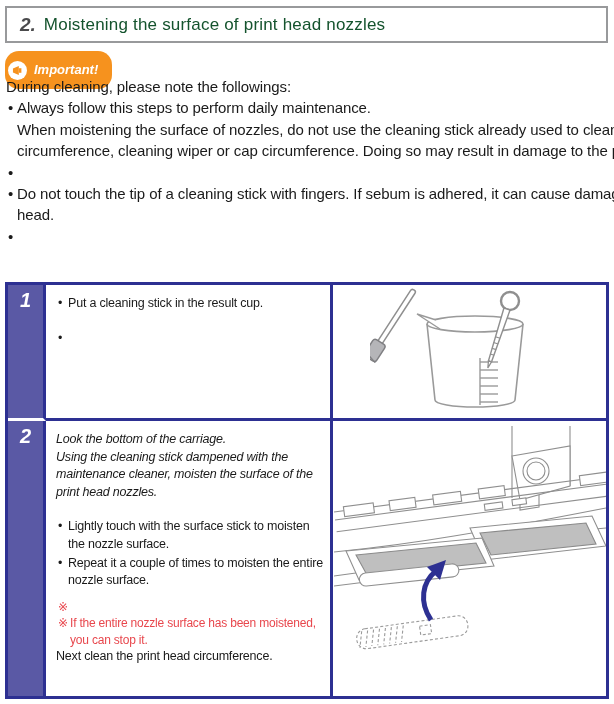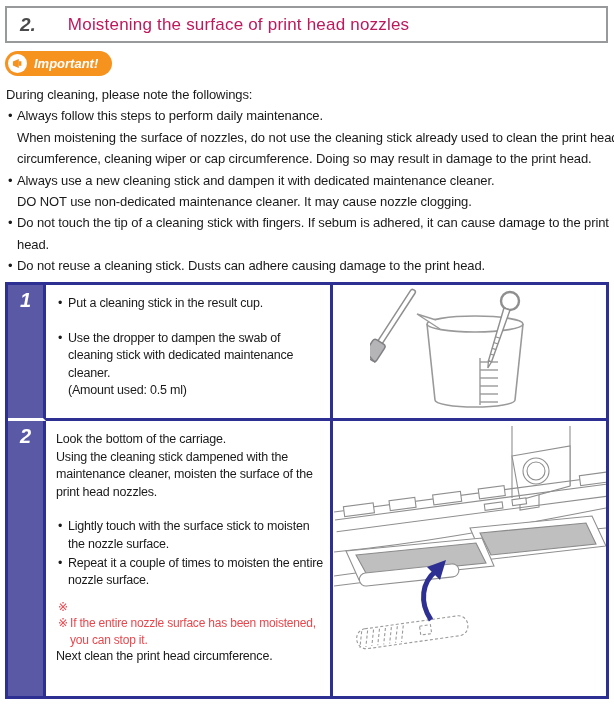--- a/index.html
+++ b/index.html
@@ -12,38 +12,38 @@
   .page { position: relative; width: 614px; height: 704px; background: #fff; }
   .pre { white-space: pre; }
 
   
   .title-box {
     position: absolute; left: 5px; top: 6px; width: 603px; height: 37px;
     border: 2px solid #98999B; background: #fff;
     display: flex; align-items: center; padding-left: 13px; gap: 8px;
   }
   .title-num { font-size: 19px; font-weight: bold; font-style: italic; color: #4A4A4C; }
-  .title-text { font-size: 17px; color: #be185d; letter-spacing: 0.2px; margin-left: 24px; }
+  .title-text { font-size: 17px; color: #14532d; letter-spacing: 0.2px; }
 
   
   .badge {
-    position: absolute; left: 5px; top: 51px; height: 25px;
+    position: absolute; left: 5px; top: 51px; height: 38px;
     background: #F6921E; border-radius: 14px;
     display: inline-flex; align-items: center; gap: 7px; padding: 0 14px 0 3px;
   }
   .badge-circle {
     width: 19px; height: 19px; border-radius: 50%; background: #fff;
     display: flex; align-items: center; justify-content: center; flex: 0 0 19px;
   }
   .badge-label { color: #fff; font-weight: bold; font-style: italic; font-size: 13px; padding-bottom: 1px; }
 
   
   .body-text {
-    position: absolute; left: 6px; top: 84px; width: 606px;
-    font-size: 13px; line-height: 21.4px; letter-spacing: -0.1px;
+    position: absolute; left: 6px; top: 76px; width: 606px;
+    font-size: 15px; line-height: 21.4px; letter-spacing: -0.1px;
   }
   .note { display: flex; }
   .note .marker { flex: 0 0 9px; margin-left: 2px; }
 
   
   .steps-table {
     position: absolute; left: 5px; top: 282px; width: 604px; height: 417px;
     border: 3px solid #2D3092;
     display: grid; grid-template-columns: 38px 287px 1fr; grid-template-rows: 136px 1fr;
   }
@@ -57,21 +57,21 @@
     border-right: 3px solid #2D3092; background: #fff;
     padding: 10px 2px 0 10px; font-size: 12.5px; line-height: 17.6px; letter-spacing: -0.2px;
   }
   .text-cell.r1, .img-cell.r1 { border-bottom: 3px solid #2D3092; }
   .img-cell { background: #fff; display: flex; align-items: center; justify-content: center; overflow: hidden; }
   .img-cell.r2 { align-items: flex-start; padding-top: 3px; }
 
   .cell-bullet { display: flex; }
   .cell-bullet .marker { flex: 0 0 10px; margin-left: 2px; }
   .step1-b1 { margin-bottom: 17px; }
-  .s2-intro { margin-bottom: 17px; }
+  .s2-intro { margin-bottom: 17px; font-style: italic; }
   .s2-bullets .cell-bullet { margin-bottom: 1px; }
   .warnings { margin-top: 9px; margin-left: 2px; color: #E8474D; font-size: 12px; line-height: 16.4px; }
   .warning { display: flex; }
   .warning .marker { flex: 0 0 12px; }
   .s2-footer { }
 </style>
 </head>
 <body>
 
 <div class="page">
@@ -94,50 +94,43 @@
   <div class="body-text">
     <div class="pre">During cleaning, please note the followings:</div>
     <div class="note">
       <span class="marker">•</span>
       <span class="pre">Always follow this steps to perform daily maintenance.
 When moistening the surface of nozzles, do not use the cleaning stick already used to clean the print head
 circumference, cleaning wiper or cap circumference. Doing so may result in damage to the print head.</span>
     </div>
     <div class="note">
       <span class="marker">•</span>
-      <span class="pre">Always use a new cleaning stick and dampen it with dedicated maintenance cleaner.
-DO NOT use non-dedicated maintenance cleaner. It may cause nozzle clogging.</span>
     </div>
     <div class="note">
       <span class="marker">•</span>
       <span class="pre">Do not touch the tip of a cleaning stick with fingers. If sebum is adhered, it can cause damage to the print
 head.</span>
     </div>
     <div class="note">
       <span class="marker">•</span>
-      <span class="pre">Do not reuse a cleaning stick. Dusts can adhere causing damage to the print head.</span>
     </div>
   </div>
 
   <div class="steps-table">
 
     <div class="num-cell r1">
       <span>1</span>
     </div>
     <div class="text-cell r1">
       <div class="cell-bullet step1-b1">
         <span class="marker">•</span>
         <span class="pre">Put a cleaning stick in the result cup.</span>
       </div>
       <div class="cell-bullet">
         <span class="marker">•</span>
-        <span class="pre">Use the dropper to dampen the swab of
-cleaning stick with dedicated maintenance
-cleaner.
-(Amount used: 0.5 ml)</span>
       </div>
     </div>
     <div class="img-cell r1">
       <svg width="200" height="128" viewBox="0 0 200 128">
 
         <path d="M57,36 L65,112 A40,7 0 0 0 145,112 L153,36" fill="#ffffff" stroke="#9a9a9a" stroke-width="1.6"></path>
         <ellipse cx="105" cy="36" rx="48" ry="8" fill="none" stroke="#9a9a9a" stroke-width="1.6"></ellipse>
 
         <path d="M66,32 L47,26 L70,41" fill="#ffffff" stroke="#9a9a9a" stroke-width="1.4"></path>
 

